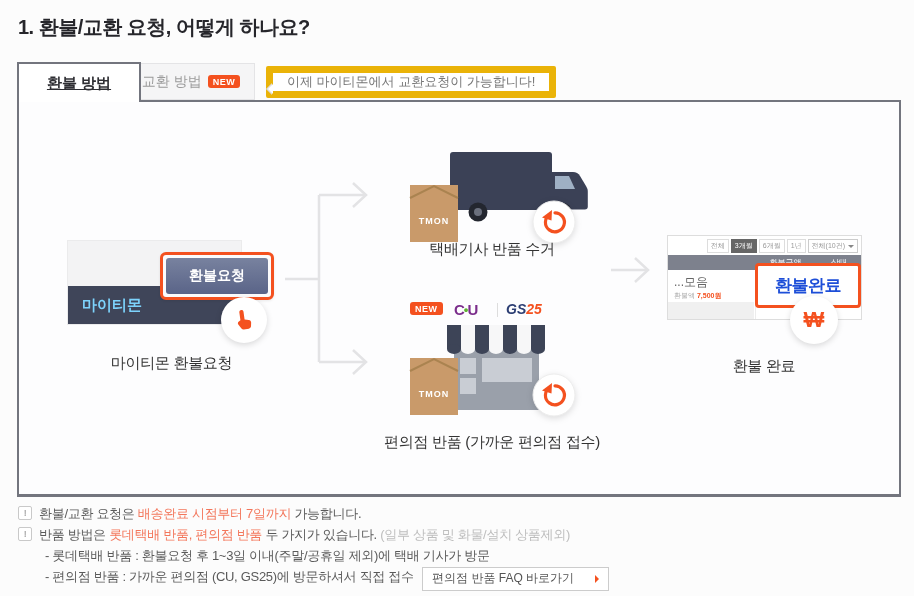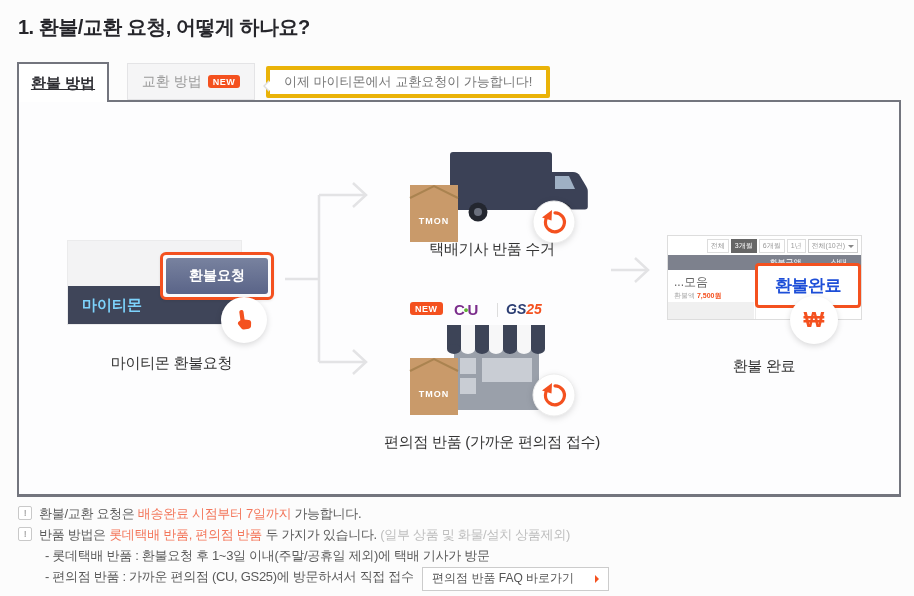--- a/index.html
+++ b/index.html
@@ -2,29 +2,29 @@
 <html><head>
 <meta charset="utf-8">
 <style>
   * { margin:0; padding:0; box-sizing:border-box; }
   html,body { width:914px; height:596px; }
   body { font-family:"Liberation Sans","DejaVu Sans",sans-serif; background:#fcfcfc; position:relative; overflow:hidden; color:#333; }
 
   .title { position:absolute; left:18px; top:14px; font-size:20px; font-weight:700; color:#26262b; letter-spacing:-0.5px; }
 
   
-  .tab-active { position:absolute; left:17px; top:62px; width:92px; height:40px; background:#fff;
+  .tab-active { position:absolute; left:17px; top:62px; width:124px; height:40px; background:#fff;
     border:2px solid #73757e; border-bottom:none; z-index:3; display:flex; align-items:center; justify-content:center;
     font-size:15px; font-weight:700; color:#2e2e33;text-decoration:underline; }
   .tab-inactive { position:absolute; left:127px; top:63px; width:128px; height:37px; background:#f5f5f6;
     border:1px solid #e4e4e6; z-index:2; display:flex; align-items:center; justify-content:center; gap:6px;
     font-size:14px; color:#9b9b9b; }
   .badge-new { display:inline-block; background:#f4511f; color:#fff; font-size:9px; font-weight:700;
     padding:2px 5px 1px; border-radius:3px; letter-spacing:0.5px; }
-  .bubble { position:absolute; left:266px; top:66px; height:32px; background:#fff; border:4px solid #eab308;
+  .bubble { position:absolute; left:266px; top:66px; height:32px; background:#fff; border:7px solid #eab308;
     border-radius:2px; display:flex; align-items:center; padding:0 14px; font-size:13px; color:#777; z-index:2; }
   .bubble::before { content:""; position:absolute; left:-7px; top:10px; border:6px solid transparent; border-right-color:#ddd; border-left:none; }
   .bubble::after  { content:""; position:absolute; left:-5px; top:11px; border:5px solid transparent; border-right-color:#fff; border-left:none; }
 
   
   .panel { position:absolute; left:17px; top:100px; width:884px; height:397px; background:#fdfdfe;
     border:2px solid #73757e; border-bottom-width:3px; z-index:1; }
   .panel > * { position:absolute; }
   .arrows-svg { left:0; top:0; width:100%; height:100%; pointer-events:none; }
 

